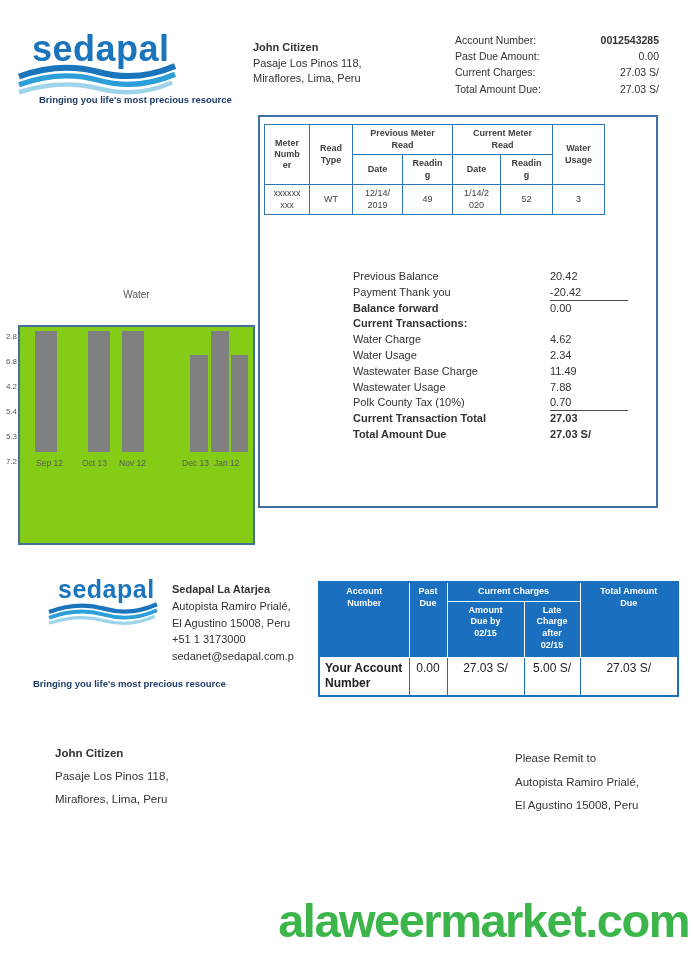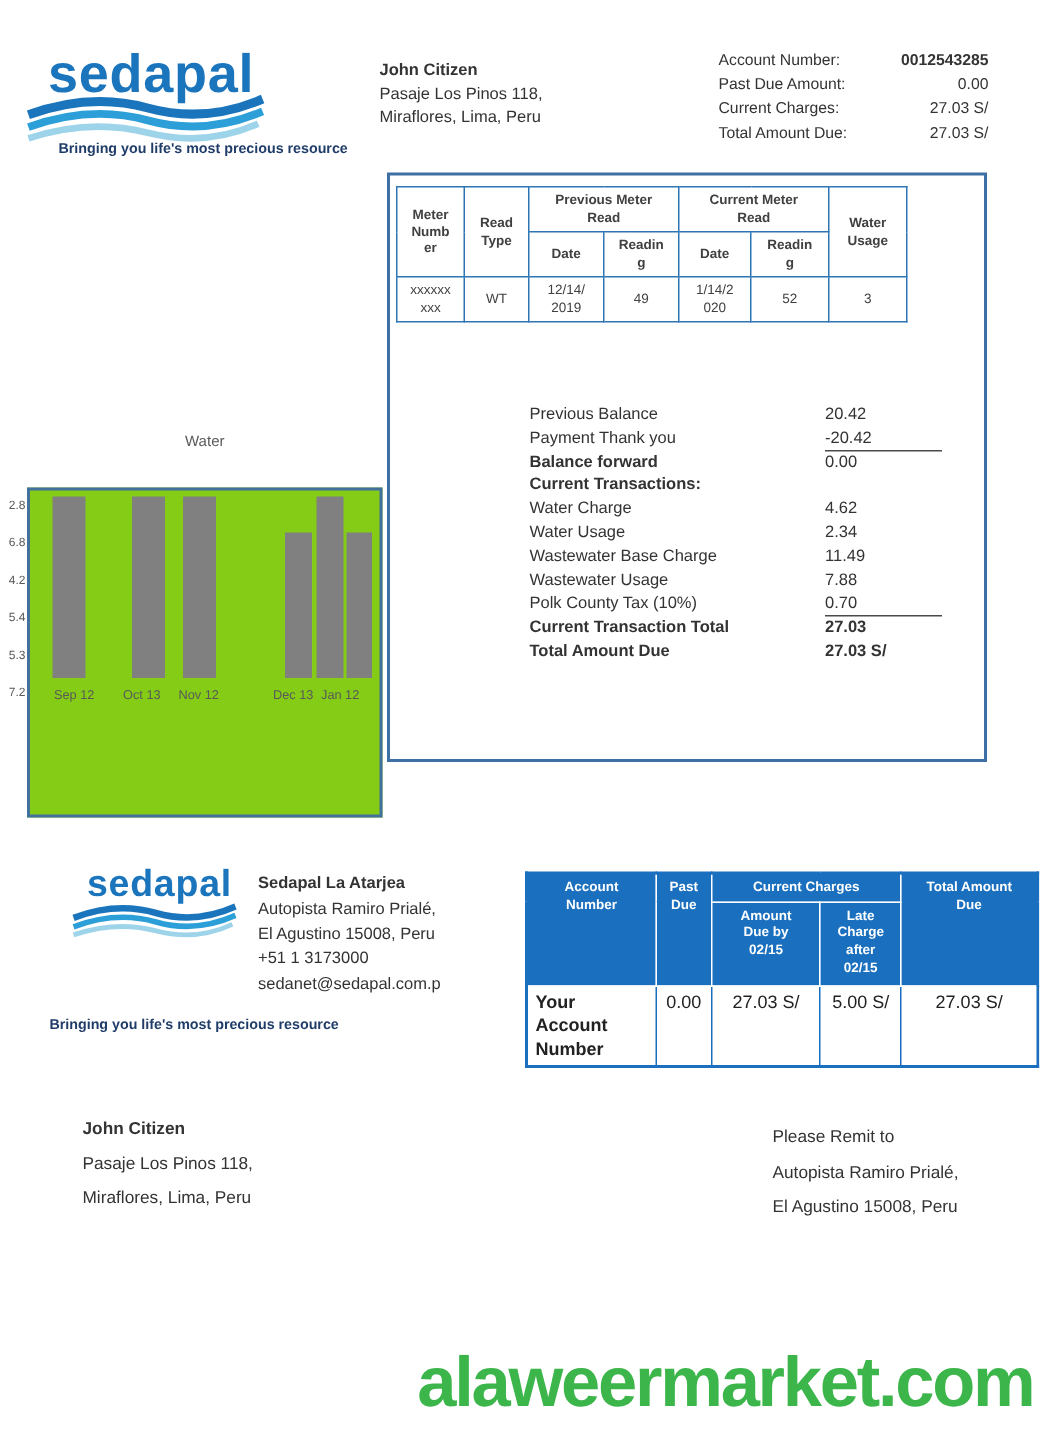--- a/index.html
+++ b/index.html
@@ -11,21 +11,21 @@
   .logo-text-top { position:absolute; left:32px; top:28px; font-size:36px; font-weight:bold; color:#1b75bc; letter-spacing:0.5px; }
   .logo-waves-top { position:absolute; left:16px; top:60px; width:162px; height:36px; }
   .tagline-top { position:absolute; left:39px; top:94px; font-size:9.5px; font-weight:bold; color:#1f3d68; }
 
   
   .recipient-top { position:absolute; left:253px; top:40px; font-size:11px; line-height:15.5px; color:#333; }
   .recipient-top .nm { font-weight:bold; }
 
   
   .acct { position:absolute; left:455px; top:32px; width:204px; font-size:10.5px; line-height:16.2px; color:#333; }
-  .acct-row { display:flex; justify-content:space-between;margin-left:24px; }
+  .acct-row { display:flex; justify-content:space-between; }
   .acct-row .v { text-align:left; }
   .acct-row .bold { font-weight:bold; }
 
   
   .main-box { position:absolute; left:258px; top:115px; width:400px; height:393px; border:2px solid #3e6fa5; background:#fff; }
 
   
   .meter-table { position:absolute; left:4px; top:7px; border-collapse:collapse; table-layout:fixed; }
   .meter-table th, .meter-table td { border:1px solid #2e75b6; font-size:9px; text-align:center; vertical-align:middle; white-space:pre-line; line-height:1.25; padding:1px 4px; color:#404040; }
   .meter-table th { font-weight:bold; height:30px; }
@@ -50,21 +50,21 @@
   .xl0{left:16px}.xl1{left:62px}.xl2{left:99px}.xl3{left:162px}.xl4{left:194px}
 
   
   .logo-text-bot { position:absolute; left:58px; top:575px; font-size:25px; font-weight:bold; color:#1b75bc; letter-spacing:0.5px; }
   .logo-waves-bot { position:absolute; left:47px; top:600px; width:112px; height:26px; }
   .company { position:absolute; left:172px; top:581px; font-size:11px; line-height:16.8px; color:#333; }
   .company .nm { font-weight:bold; }
   .tagline-bot { position:absolute; left:33px; top:678px; font-size:9.5px; font-weight:bold; color:#1f3d68; }
 
   
-  .remit-table { position:absolute; left:318px; top:581px; border-collapse:collapse; table-layout:fixed;margin-left:32px; }
+  .remit-table { position:absolute; left:318px; top:581px; border-collapse:collapse; table-layout:fixed; }
   .remit-table th { background:#1a6fbe; color:#ffffff; font-size:9px; font-weight:bold; border:1px solid #ffffff; vertical-align:top; padding:3px 2px; white-space:pre-line; line-height:1.3; text-align:center; }
   .remit-table td { background:#ffffff; color:#222; font-size:12px; border:1px solid #1a6fbe; vertical-align:top; padding:3px 3px; white-space:pre-line; line-height:1.3; text-align:center; height:29px; }
   .remit-table { border:2px solid #1a6fbe; }
   .remit-table td.acctcell { font-weight:bold; text-align:left; padding-left:5px; }
 
   
   .recipient-bot { position:absolute; left:55px; top:742px; font-size:11.5px; line-height:23px; color:#333; }
   .recipient-bot .nm { font-weight:bold; }
   .remit-to { position:absolute; left:515px; top:747px; font-size:11.5px; line-height:23.5px; color:#333; }
 

